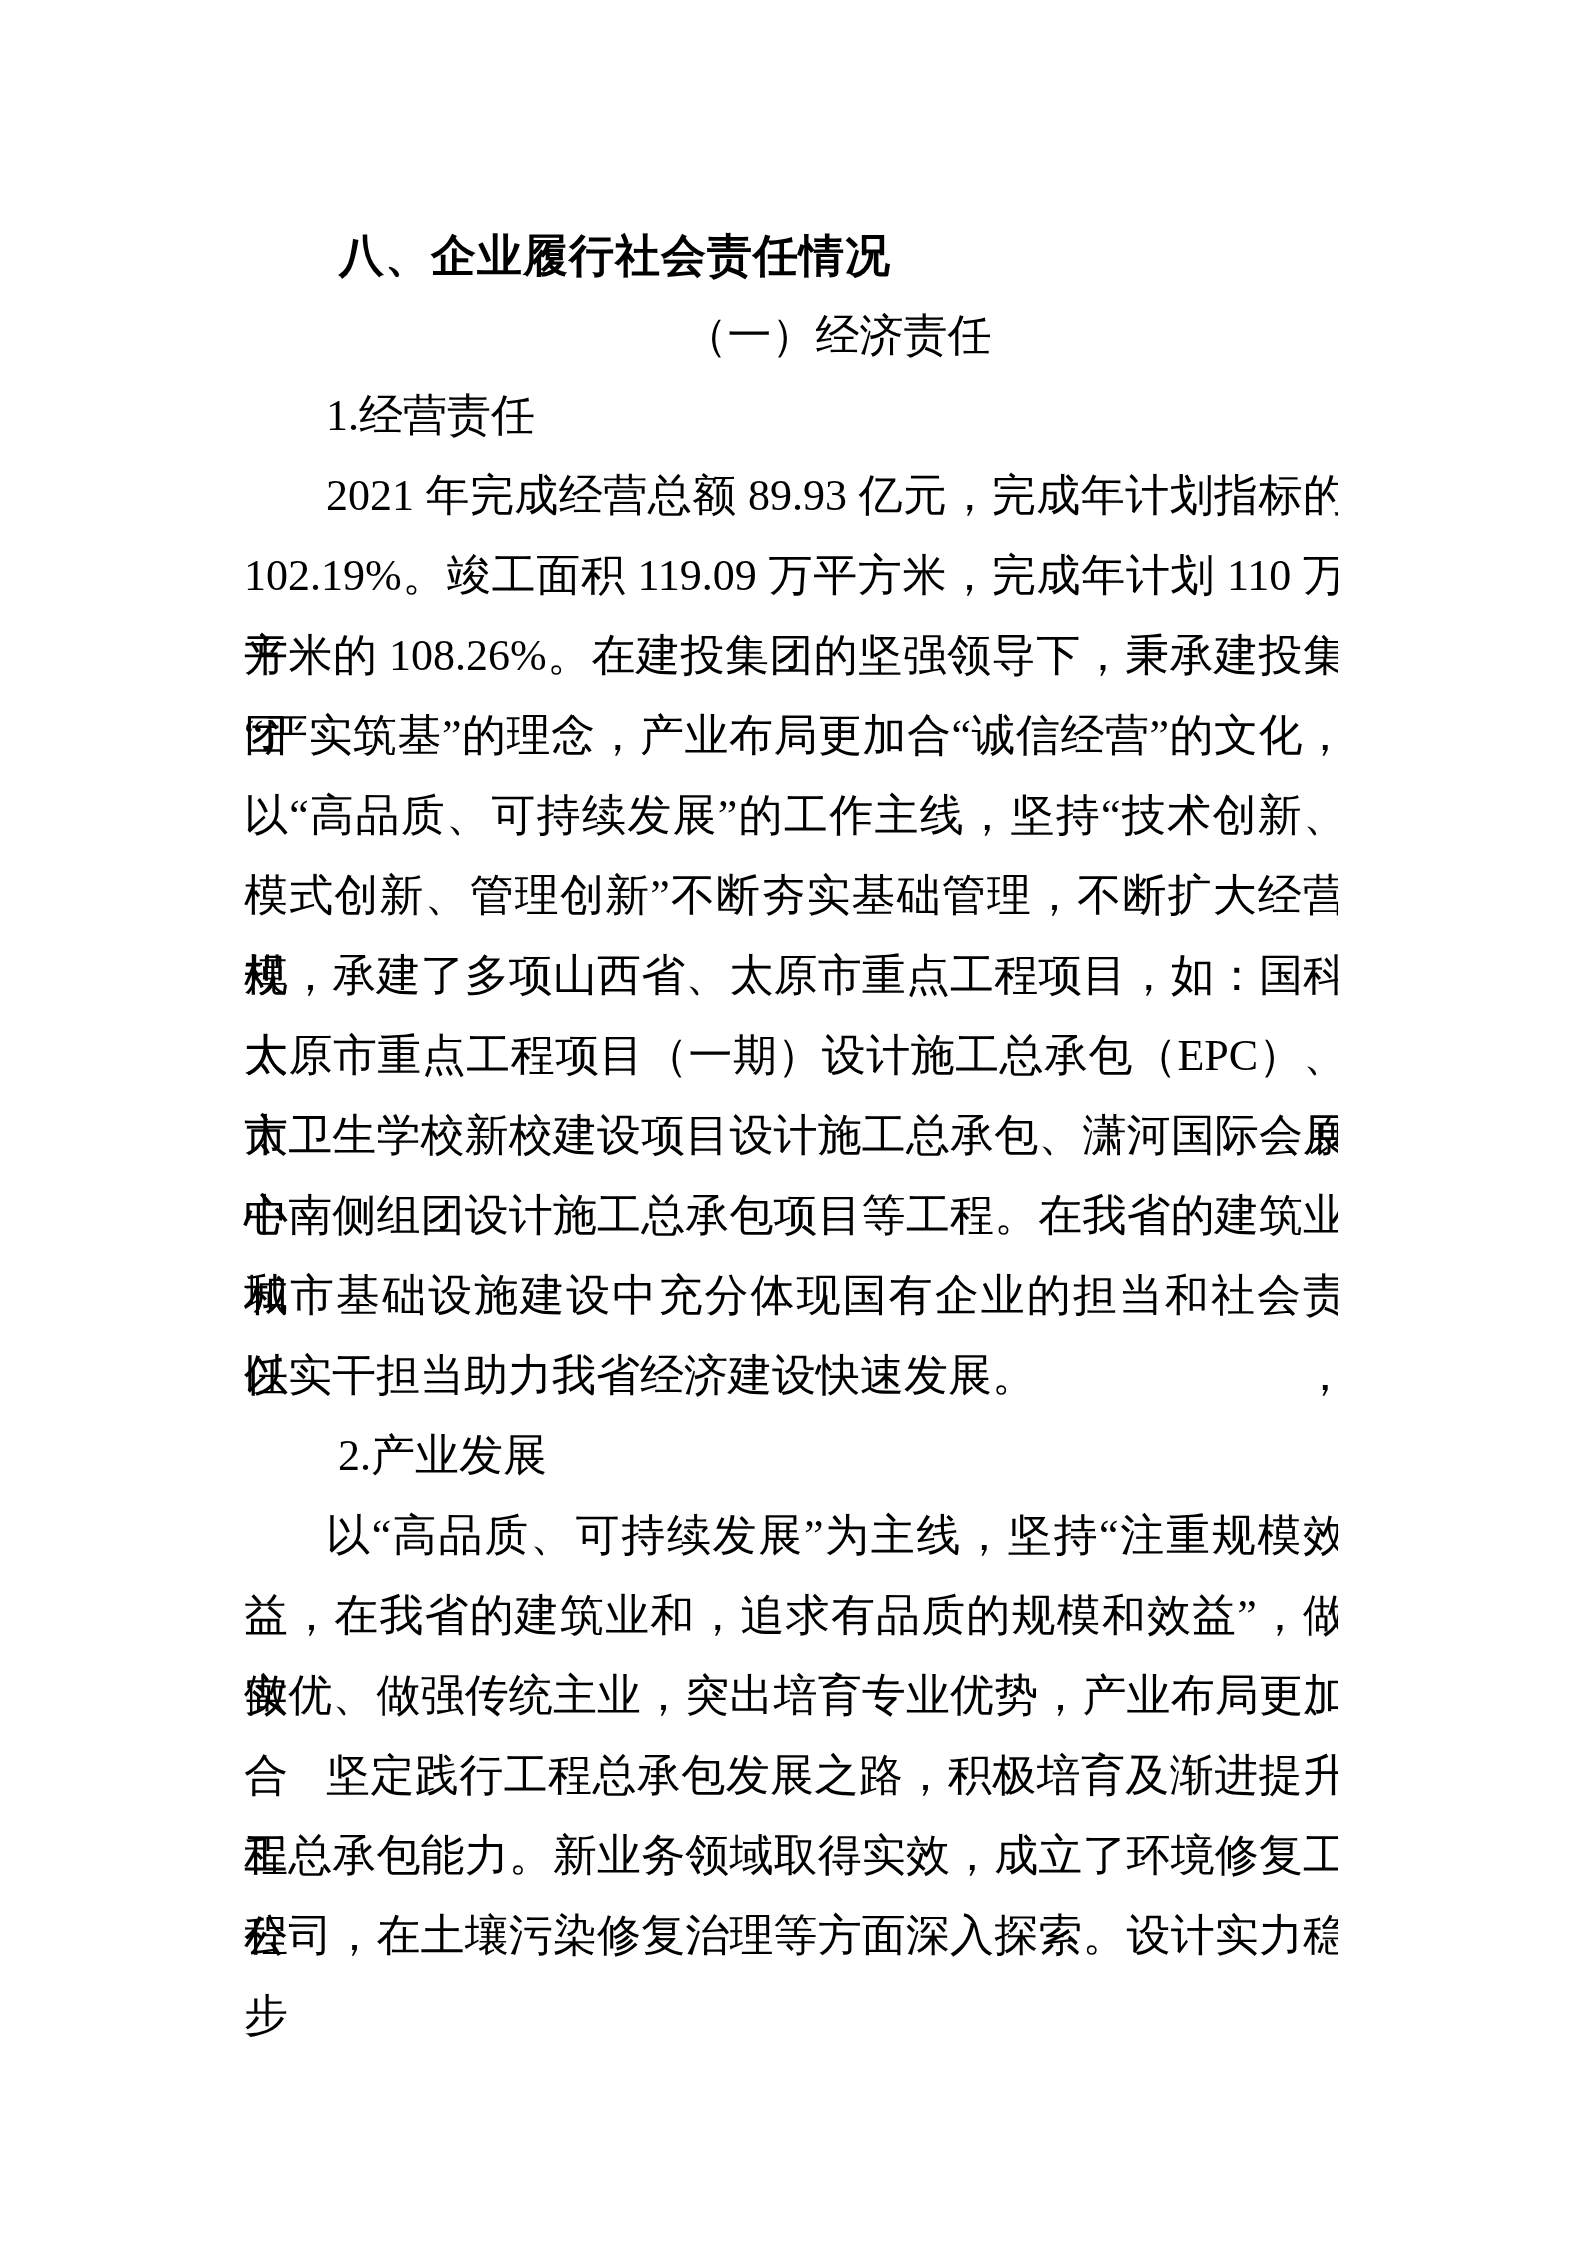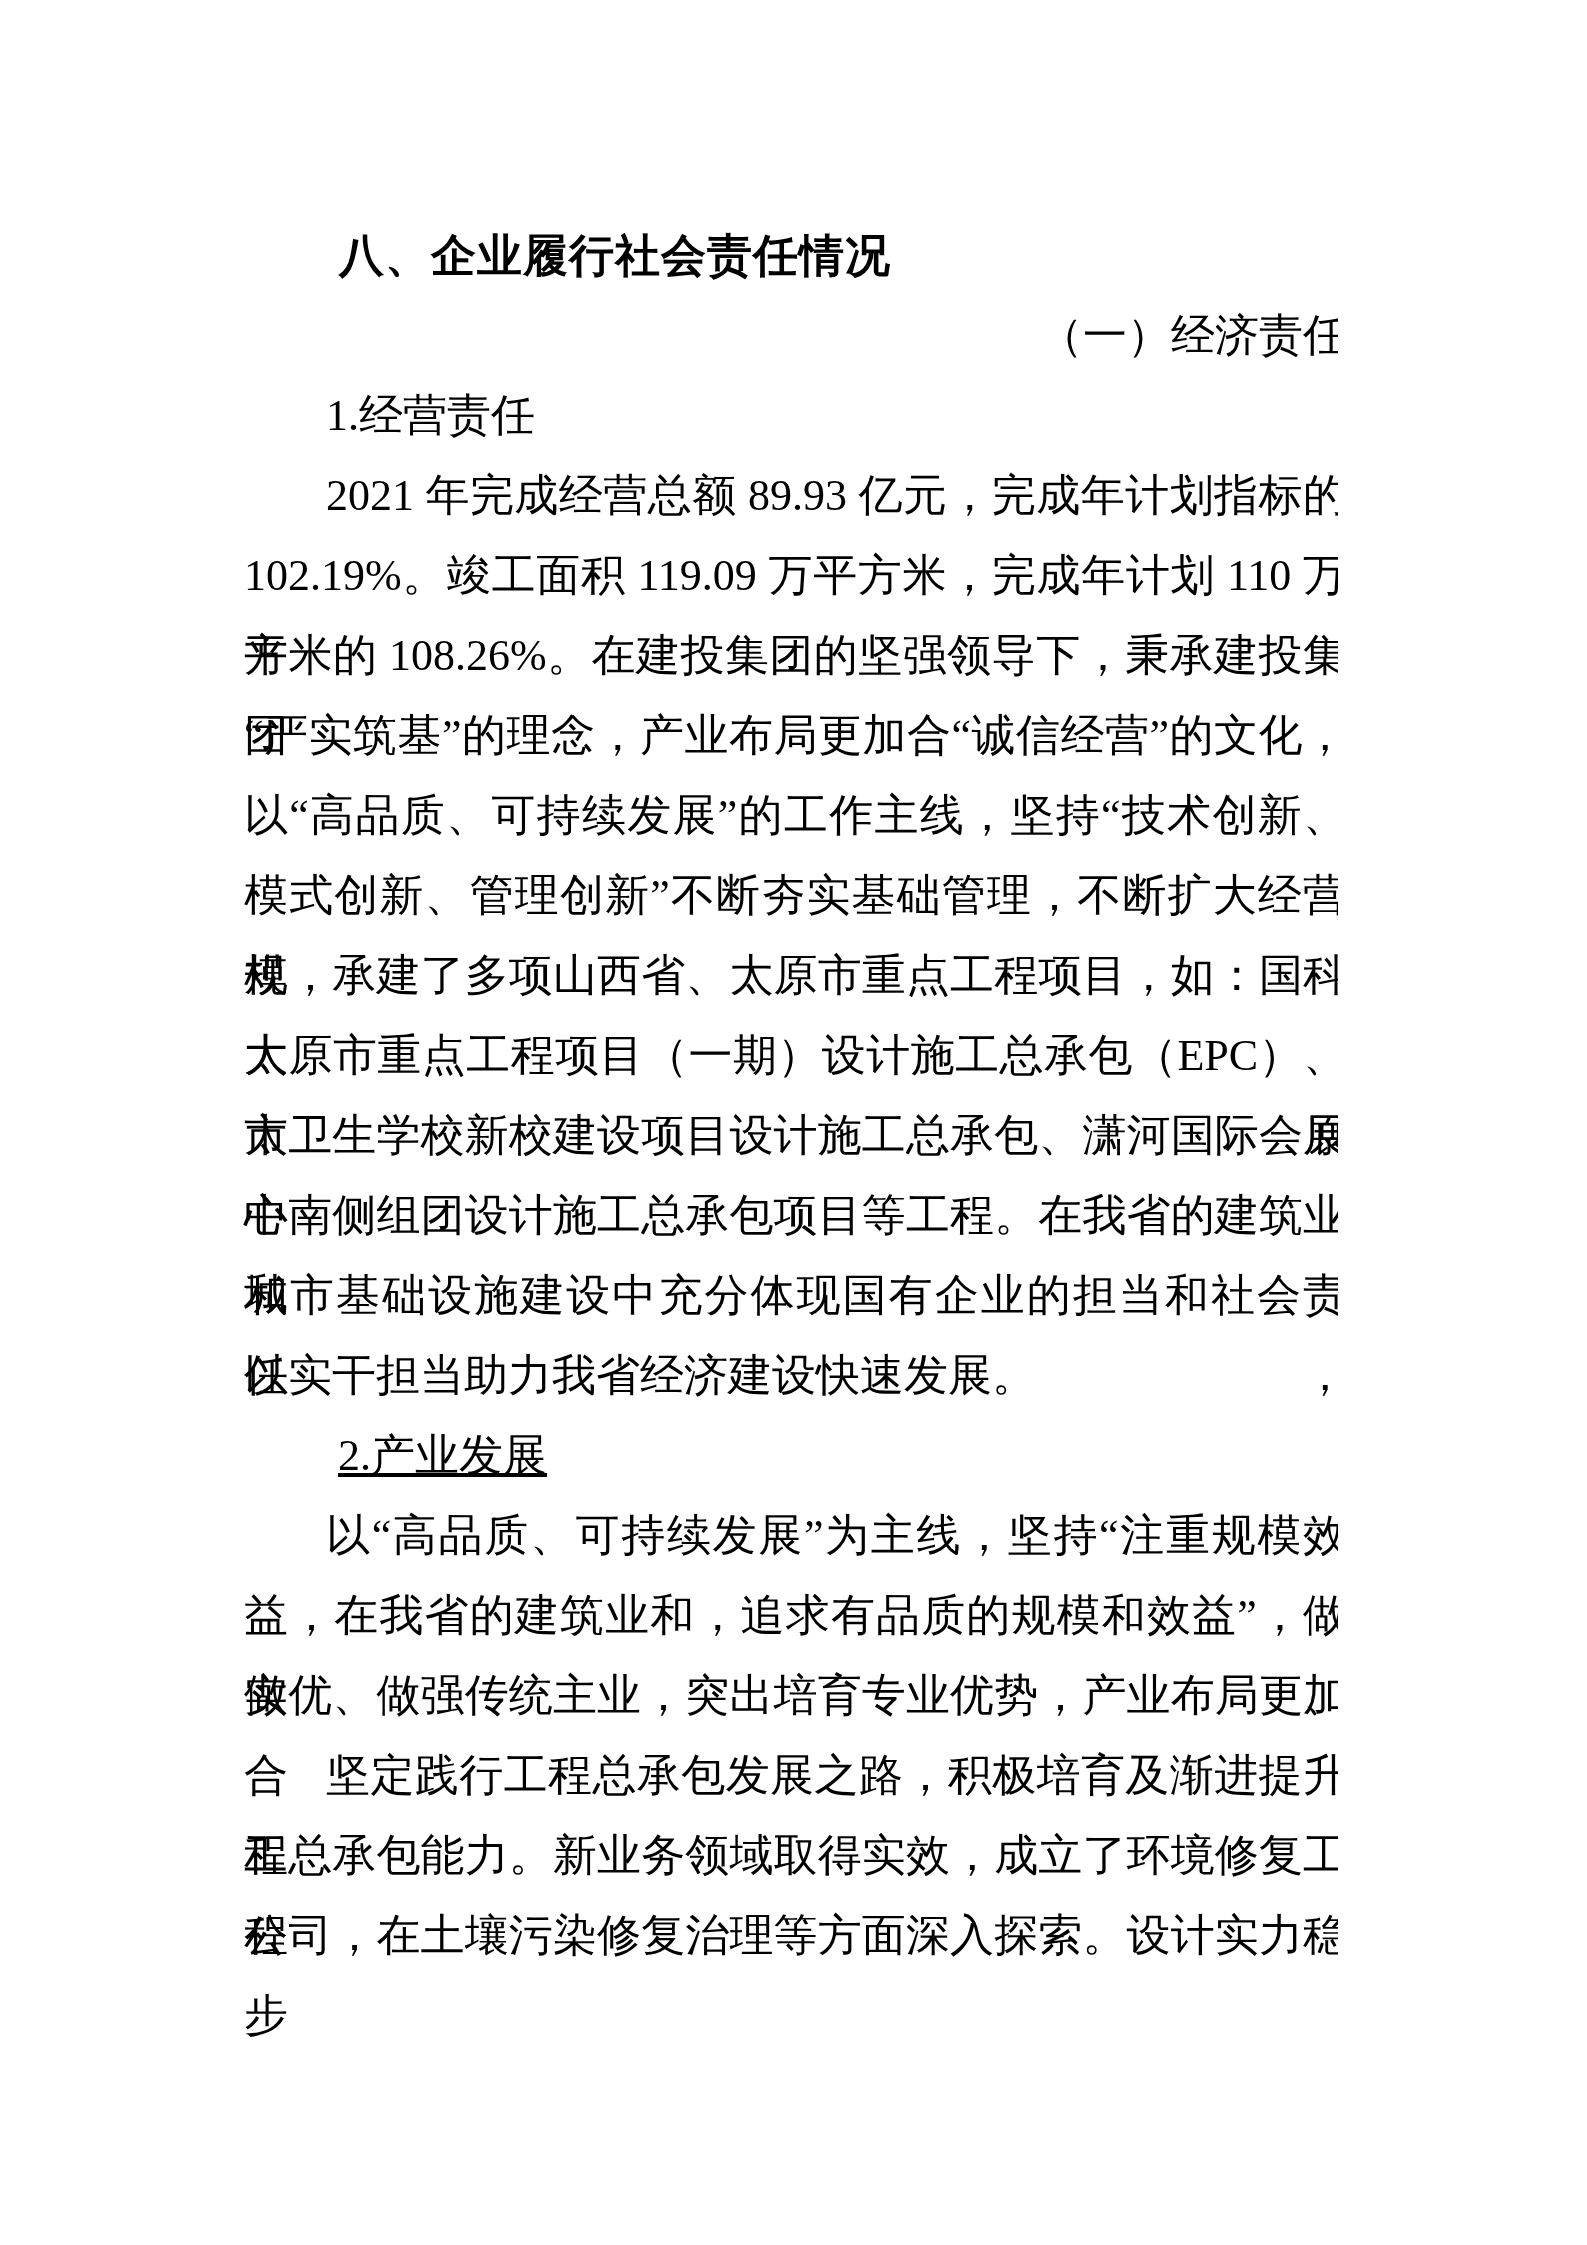--- a/index.html
+++ b/index.html
@@ -46,32 +46,31 @@
     height: 80px;
     text-indent: 95px;
     text-align: left;
     letter-spacing: 1px;
   }
   .sub-heading {
     font-size: 44px;
     line-height: 80px;
     height: 80px;
     text-indent: 84px;
-    text-align: right;
+    text-align: center;
   }
   .item-heading {
     font-size: 44px;
     line-height: 80px;
     height: 80px;
     text-indent: 82px;
     text-align: left;
   }
   .item-heading.second {
     text-indent: 94px;
-    text-decoration: underline;
   }
 </style>
 </head>
 <body>
 
 <div class="page">
   <div class="content">
 
     <div class="main-heading">八、企业履行社会责任情况</div>
 

